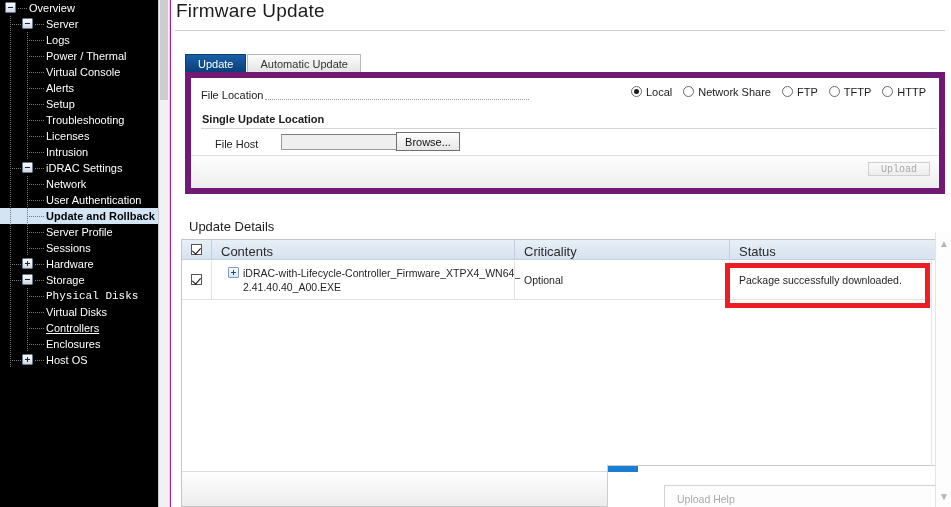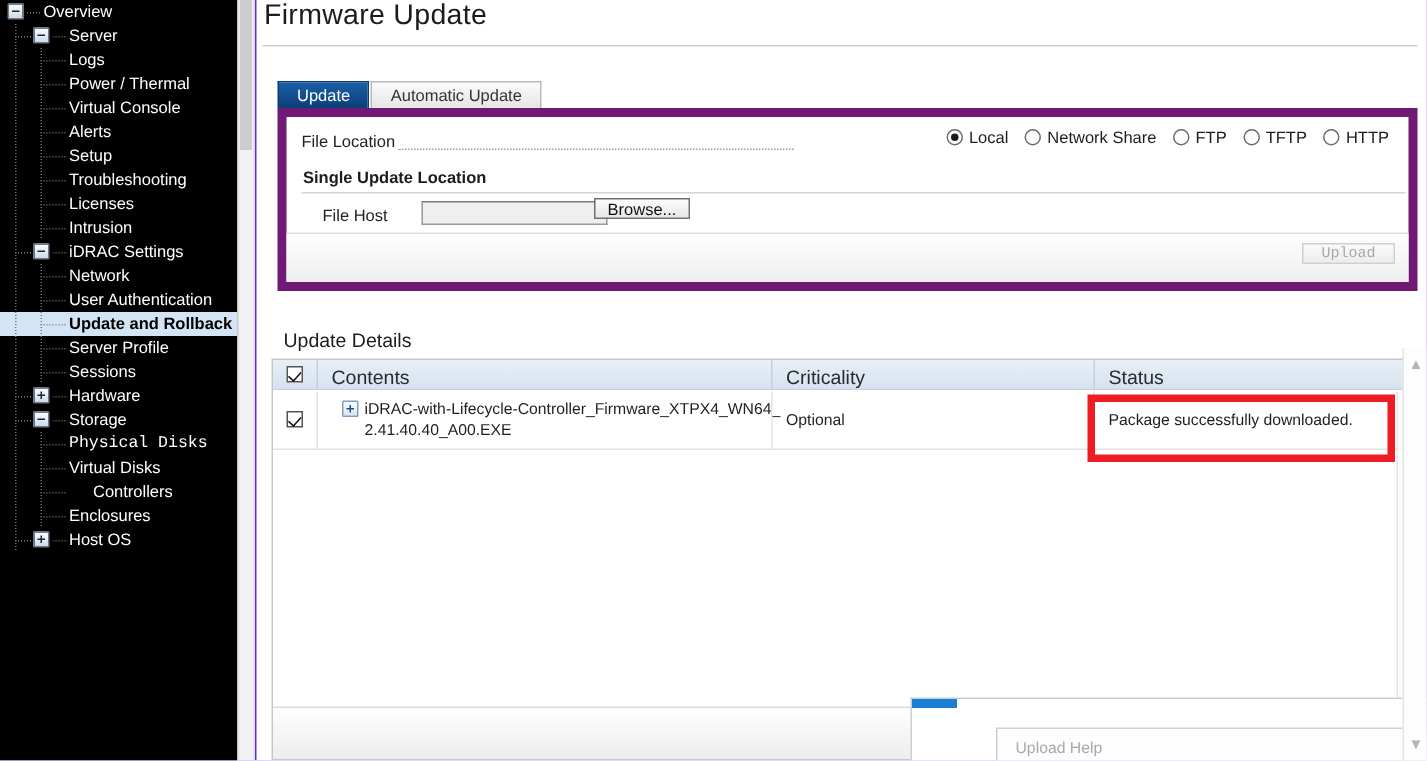--- a/index.html
+++ b/index.html
@@ -8,21 +8,21 @@
     width: 951px; height: 507px;
     overflow: hidden;
     background: #ffffff;
     font-family: "Liberation Sans", sans-serif;
   }
 
   #app {
     position: relative;
     width: 951px;
     height: 507px;
-    background: #6d28d9;
+    background: #a21caf;
   }
 
   
   #sidebar {
     position: absolute;
     left: 0; top: 0;
     width: 158px; height: 507px;
     background: #000000;
     overflow: hidden;
   }
@@ -233,21 +233,21 @@
     border: 1px solid #9a9a9a;
     border-top-color: #7b7b7b;
     background: #efefef;
     font-size: 11px;
     padding: 0 3px;
     font-family: "Liberation Sans", sans-serif;
   }
   #browse-button {
     position: absolute;
     left: 195px; top: 19px;
-    width: 64px; height: 14px;
+    width: 64px; height: 19px;
     font-size: 11px;
     border: 1px solid #707070;
     background: linear-gradient(to bottom, #fdfdfd, #e6e6e6);
     color: #111;
     font-family: "Liberation Sans", sans-serif;
     cursor: default;
   }
 
   #upload-footer {
     position: absolute;
@@ -621,21 +621,21 @@
         <div class="tree-item">
           <div class="guide" style="left: 10px;"></div>
           <div class="guide" style="left: 27px;"></div>
           <div class="tick" style="left: 27px; width: 17px;"></div>
           <span class="tree-label" style="position: absolute; left: 46px;">Virtual Disks</span>
         </div>
         <div class="tree-item">
           <div class="guide" style="left: 10px;"></div>
           <div class="guide" style="left: 27px;"></div>
           <div class="tick" style="left: 27px; width: 17px;"></div>
-          <span class="tree-label" style="position: absolute; left: 62px;">Controllers</span>
+          <span class="tree-label" style="position: absolute; left: 46px; text-decoration: underline;">Controllers</span>
         </div>
         <div class="tree-item">
           <div class="guide" style="left: 10px;"></div>
           <div class="guide" style="left: 27px;"></div>
           <div class="tick" style="left: 27px; width: 17px;"></div>
           <span class="tree-label" style="position: absolute; left: 46px;">Enclosures</span>
         </div>
         <div class="tree-item">
           <div class="guide" style="left: 10px;"></div>
           <div class="tick" style="left: 10px; width: 17px;"></div>

